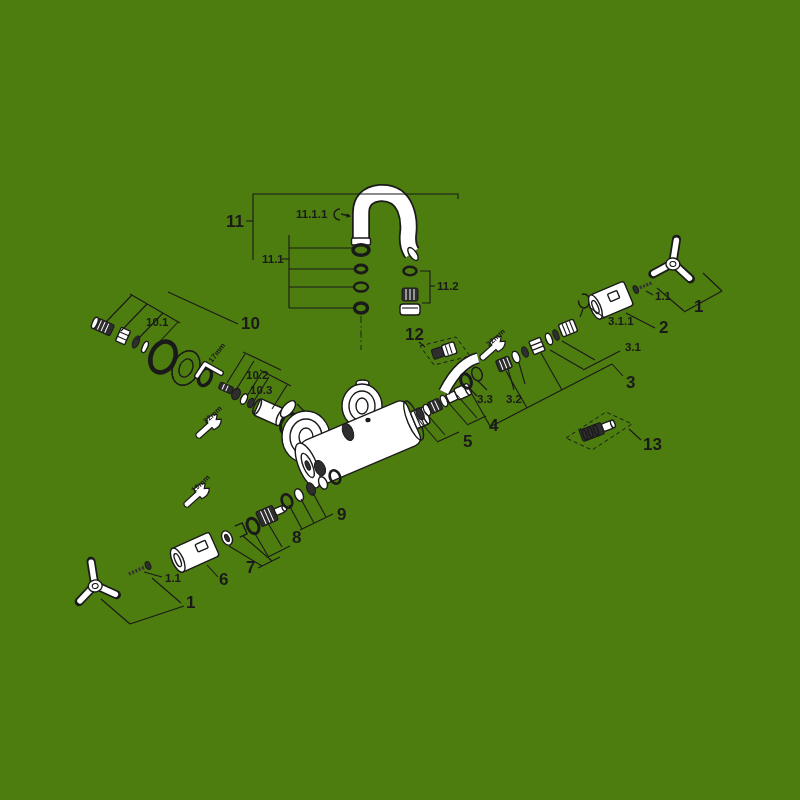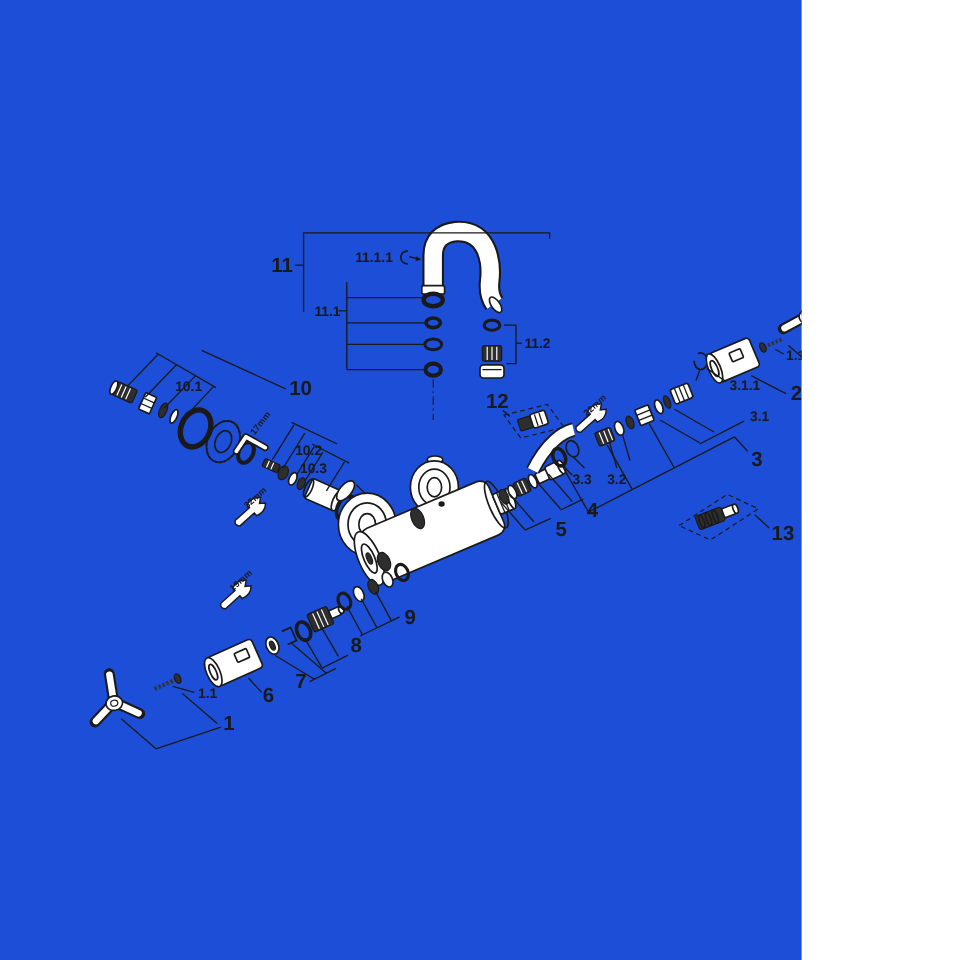--- a/index.html
+++ b/index.html
@@ -1,16 +1,16 @@
 <!DOCTYPE html>
 <html><head>
 <meta charset="utf-8">
 <style>
   html,body{margin:0;padding:0;background:#ffffff;}
-  .canvas{position:relative;width:668px;height:800px;background:#1d4ed8;overflow:hidden;
+  .canvas{position:relative;width:800px;height:800px;background:#4d7c0f;overflow:hidden;
           font-family:"Liberation Sans",sans-serif;}
   svg{display:block;}
   text{fill:#1a1a1a;font-family:"Liberation Sans",sans-serif;}
   .lbl-big{font-size:17px;font-weight:bold;}
   .lbl-sub{font-size:11.5px;font-weight:bold;}
   .lbl-tool{font-size:7.5px;font-weight:bold;letter-spacing:.2px;}
   .ln{stroke:#1a1a1a;stroke-width:1.1;fill:none;}
   .pt{stroke:#1a1a1a;stroke-width:1.4;fill:#ffffff;}
   .ptn{stroke:#1a1a1a;stroke-width:1.4;fill:none;}
   .dk{stroke:#1a1a1a;stroke-width:1;fill:#2e2e2e;}

